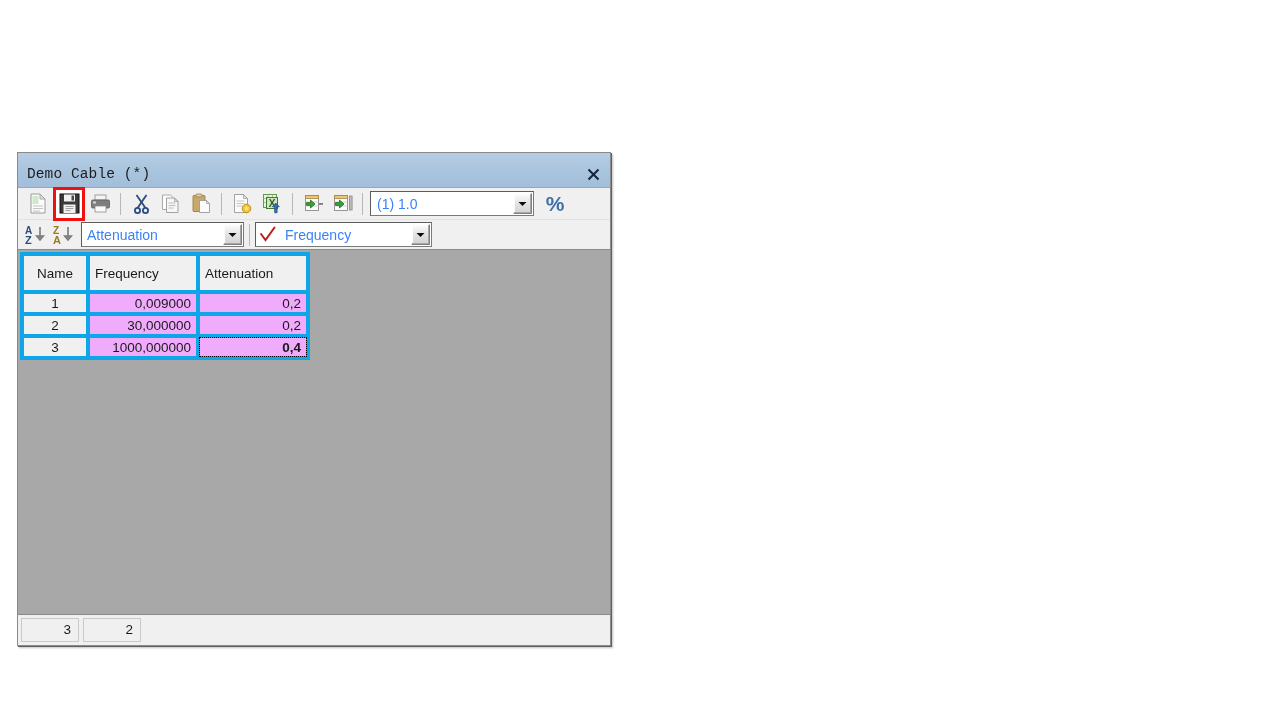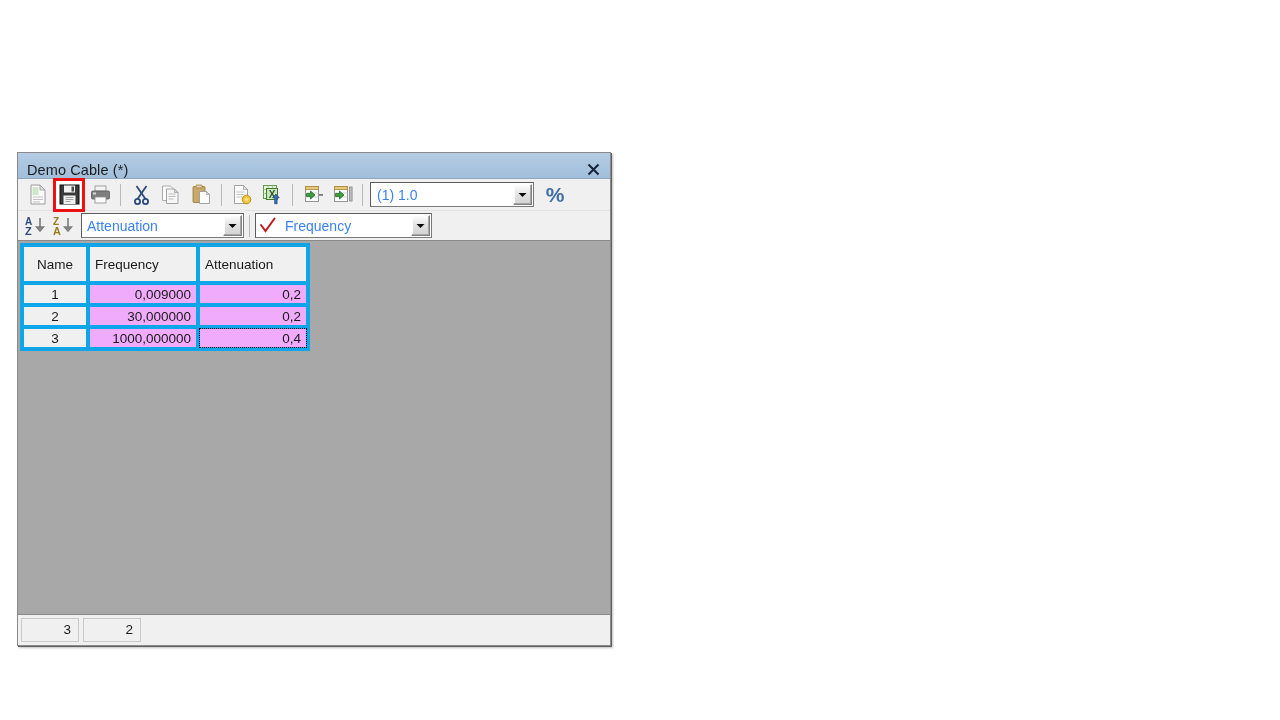--- a/index.html
+++ b/index.html
@@ -22,28 +22,29 @@
     background: #f0f0f0;
     border: 1px solid #8a8a8a;
     box-shadow: 1px 1px 0 #606060, 2px 2px 2px rgba(0,0,0,0.25);
     box-sizing: border-box;
     display: flex;
     flex-direction: column;
   }
 
   
   #title-bar {
-    height: 26px;
+    height: 35px;
     background: linear-gradient(to bottom, #b6cde4 0%, #a9c4de 55%, #a3bed9 100%);
     border-bottom: 1px solid #8fa9c2;
     display: flex;
     align-items: center;
     padding: 8px 4px 0 9px;
     box-sizing: border-box;
     flex: 0 0 auto;
+    font-family: Liberation Mono, monospace;
   }
   #title-text {
     font-size: 14.5px;
     color: #1d1d1d;
     letter-spacing: .1px;
     white-space: nowrap;
   }
   #title-spacer { flex: 1 1 auto; }
   #close-button {
     width: 26px;
@@ -201,20 +202,21 @@
     text-align: center;
   }
   .data-row td.num {
     background: #f0abfc;
     text-align: right;
     padding-right: 4px;
   }
   td.focused {
     outline: 1px dotted #000000;
     outline-offset: -2px;
+    font-weight: bold;
   }
 
   
   #status-bar {
     height: 30px;
     background: #f0f0f0;
     display: flex;
     align-items: center;
     padding: 2px 0 3px 3px;
     box-sizing: border-box;

